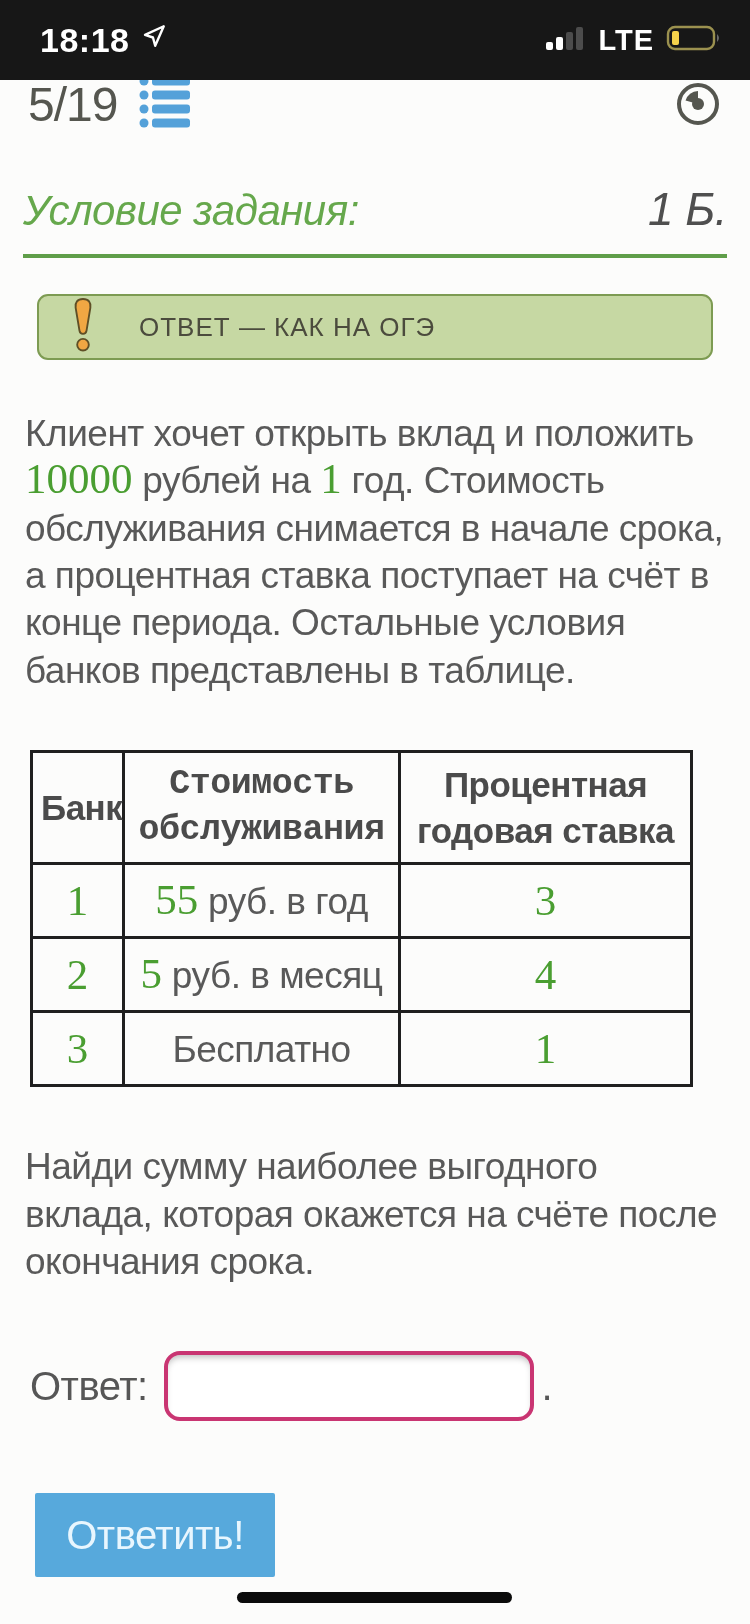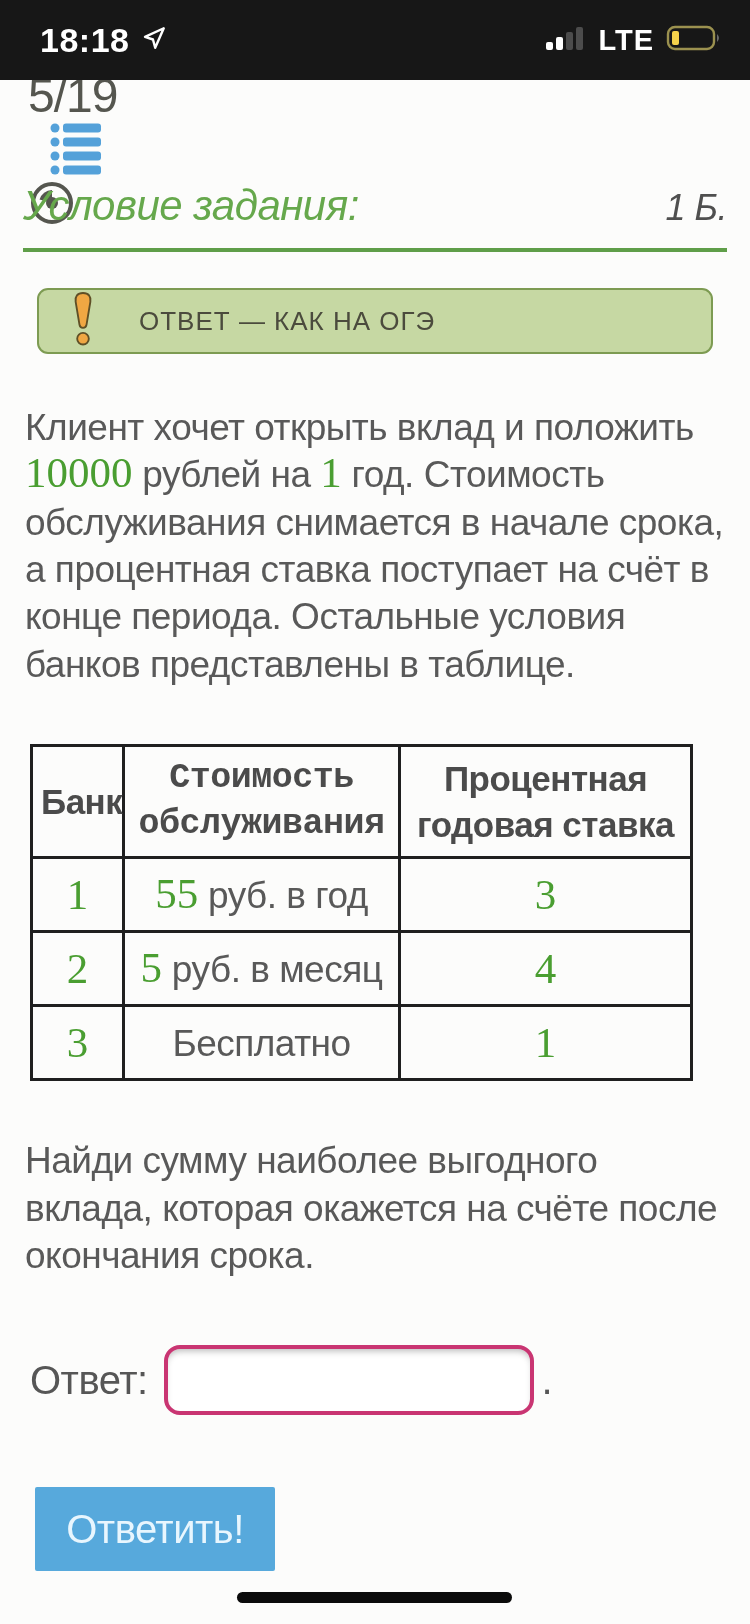--- a/index.html
+++ b/index.html
@@ -7,42 +7,42 @@
     position:relative;width:750px;height:1624px;margin:0 auto;
     background:#fcfcfb;overflow:hidden;
     font-family:"Liberation Sans",sans-serif;
   }
   
   .status-bar{
     position:relative;z-index:10;height:80px;background:#171717;
     display:flex;align-items:center;justify-content:space-between;
     padding:0 26px 0 40px;box-sizing:border-box;color:#fff;
   }
-  .sb-left{display:flex;align-items:center;gap:10px;}
+  .sb-left{display:flex;align-items:flex-start;gap:10px;}
   .sb-time{font-size:34px;font-weight:bold;letter-spacing:0.5px;}
   .sb-right{display:flex;align-items:center;gap:12px;}
   .sb-lte{font-size:29px;font-weight:600;letter-spacing:1px;}
   
   .quiz-header{
     margin-top:-12px;padding:0 28px;height:64px;
-    display:flex;align-items:flex-start;flex-direction:column;
+    display:flex;align-items:flex-end;
   }
   .qh-progress{font-size:48px;color:#55564f;letter-spacing:-1px;}
   .list-icon{margin-left:22px;display:block;}
   .qh-spacer{flex:1;}
   .qh-timer{display:flex;align-items:center;gap:14px;color:#55564f;}
   .qh-timer-text{font-size:46px;letter-spacing:-1px;}
   
   .task-header{
     margin:50px 23px 0 23px;
     display:flex;align-items:baseline;justify-content:space-between;
     border-bottom:4px solid #5f9e49;padding-bottom:18px;font-style:italic;
   }
   .task-title{font-size:42px;color:#66a84c;letter-spacing:-0.5px;}
-  .task-points{font-size:36px;color:#4f4f4f;letter-spacing:-0.5px;}
+  .task-points{font-size:46px;color:#4f4f4f;letter-spacing:-0.5px;}
   
   .banner{
     margin:36px 37px 0 37px;height:66px;
     background:#c6d8a3;border:2px solid #7d9b52;border-radius:11px;
     display:flex;align-items:center;box-sizing:border-box;padding-left:30px;
   }
   .banner-text{margin-left:42px;font-size:26px;color:#4b4b3d;letter-spacing:1px;}
   
   .problem-text{
     margin:50px 25px 0 25px;width:700px;box-sizing:border-box;

